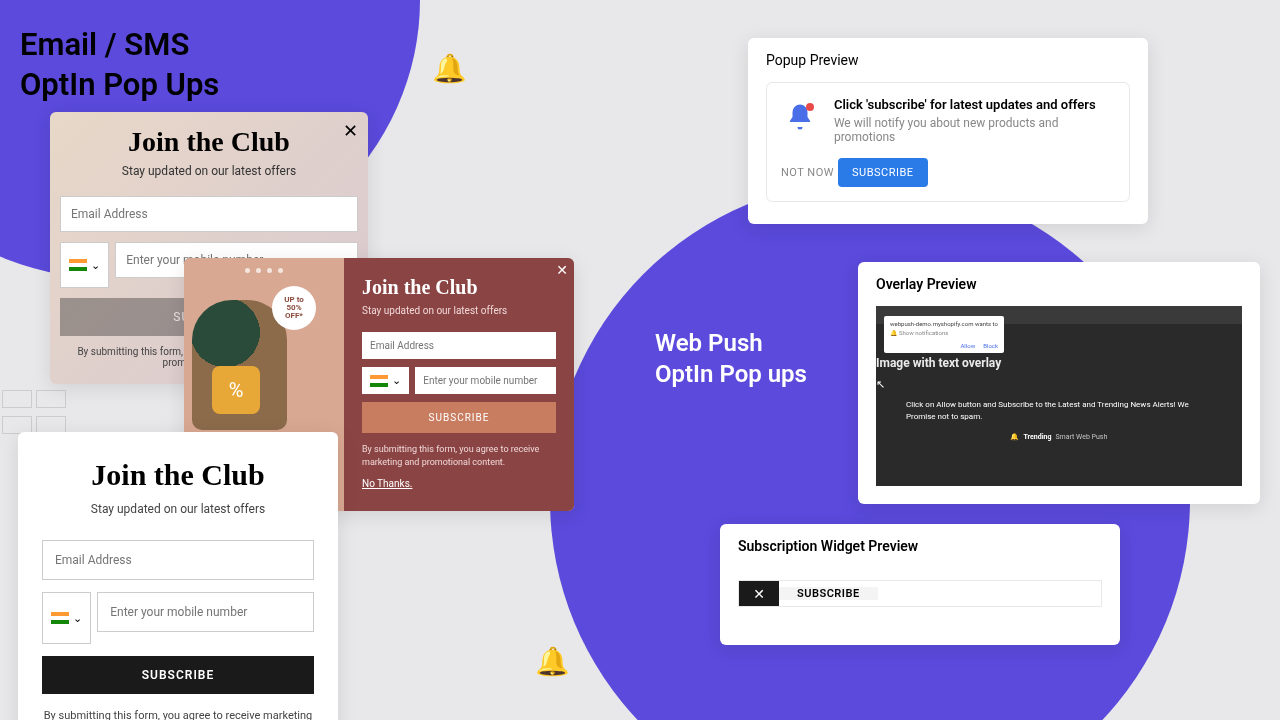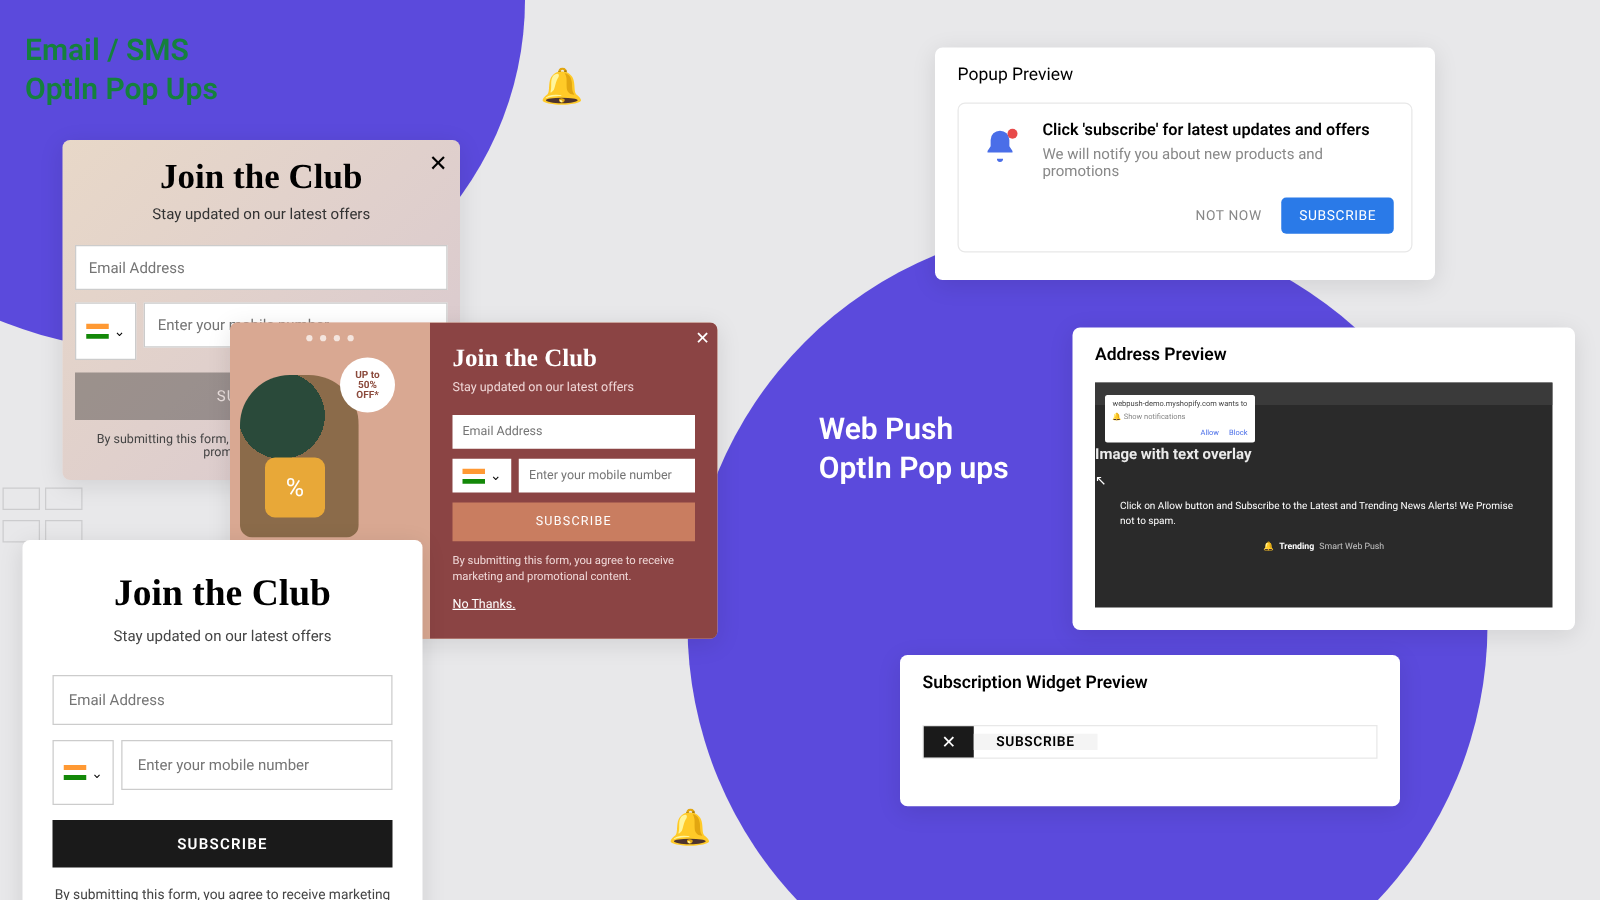--- a/index.html
+++ b/index.html
@@ -1,19 +1,19 @@
 <!DOCTYPE html>
 <html><head>
 <meta charset="utf-8">
 <style>
 *{margin:0;padding:0;box-sizing:border-box;font-family:-apple-system,BlinkMacSystemFont,"Segoe UI",Roboto,sans-serif}
 body{width:1280px;height:720px;background:#e8e8ea;position:relative;overflow:hidden}
 .blob-left{position:absolute;left:-180px;top:-280px;width:600px;height:560px;background:#5b4adc;border-radius:50%}
 .blob-right{position:absolute;right:90px;top:180px;width:640px;height:640px;background:#5b4adc;border-radius:50%}
-.title-left{position:absolute;left:20px;top:25px;color:#15803d;font-size:24px;font-weight:600;line-height:1.3}
+.title-left{position:absolute;left:20px;top:25px;color:#000000;font-size:31px;font-weight:600;line-height:1.3}
 .title-right{position:absolute;left:655px;top:328px;color:#fff;font-size:24px;font-weight:600;line-height:1.3}
 .bell-muted{position:absolute;color:#d0d0d6;font-size:28px}
 .bell1{left:432px;top:52px}.bell2{left:535px;top:645px}
 .card{position:absolute;background:#fff;border-radius:6px;box-shadow:0 4px 20px rgba(0,0,0,.1)}
 .popup1{left:50px;top:112px;width:318px;padding:14px 10px 16px;background:linear-gradient(135deg,#e8d8c8 0%,#d8c8d0 100%)}
 .popup1 .close{position:absolute;right:10px;top:8px;font-size:18px;cursor:pointer}
 .popup1 h2{font-family:Georgia,serif;font-size:28px;text-align:center;margin-bottom:6px;font-weight:700}
 .popup1 .sub{text-align:center;font-size:12px;color:#333;margin-bottom:18px}
 .popup1 input[type=text]{width:100%;padding:10px;border:1px solid #ccc;font-size:12px;margin-bottom:10px;background:#fff}
 .phone-row{display:flex;gap:6px}
@@ -51,33 +51,33 @@
 .popup3 .disc{font-size:11px;text-align:center;margin-top:14px;color:#444;line-height:1.4}
 .preview-card{left:748px;top:38px;width:400px;padding:14px 18px 22px}
 .preview-card h3{font-size:14px;font-weight:400;margin-bottom:14px}
 .push-box{border:1px solid #e8e8e8;border-radius:6px;padding:14px;display:flex;gap:14px;flex-direction:column}
 .push-top{display:flex;gap:14px}
 .push-icon{width:40px;height:40px;background:#fff;border-radius:4px;display:flex;align-items:center;justify-content:center;position:relative}
 .push-icon svg{width:30px;height:30px;fill:#4a6ee8}
 .push-icon::after{content:"";position:absolute;top:6px;right:6px;width:8px;height:8px;background:#e84a4a;border-radius:50%}
 .push-text h4{font-size:13px;font-weight:600;margin-bottom:4px}
 .push-text p{font-size:12px;color:#888}
-.push-act{display:flex;justify-content:flex-end;gap:16px;align-items:center}
+.push-act{display:flex;gap:4px;align-items:center}
 .push-act .not{font-size:11px;color:#888;letter-spacing:.5px}
 .push-act .subb{background:#2a7ae8;color:#fff;border:none;padding:8px 14px;font-size:11px;border-radius:4px;letter-spacing:.5px}
 .overlay-card{left:858px;top:262px;width:402px;padding:14px 18px 18px}
 .overlay-card h3{font-size:14px;font-weight:600;margin-bottom:14px}
 .overlay-ss{height:180px;background:#2a2a2a;position:relative;overflow:hidden}
 .overlay-ss .topbar{height:18px;background:#3a3a3a}
 .overlay-ss .browser{position:absolute;top:10px;left:8px;width:120px;background:#fff;border-radius:2px;padding:4px 6px;font-size:6px;color:#444}
 .overlay-ss .browser .btns{display:flex;justify-content:flex-end;gap:8px;margin-top:6px;font-size:6px;color:#4a6ee8}
 .overlay-ss .hero{position:absolute;top:50px;left:0;right:0;color:#fff}
 .overlay-ss .hero h4{font-size:12px;margin-bottom:8px;opacity:.9}
 .overlay-ss .hero .cursor{font-size:11px;margin-bottom:8px}
-.overlay-ss .hero p{font-size:8px;line-height:1.5;padding:0 20px}
+.overlay-ss .hero p{font-size:8px;line-height:1.5;padding:0 30px}
 .overlay-ss .brand{display:flex;align-items:center;justify-content:center;gap:4px;margin-top:10px;font-size:7px;color:#fff}
 .widget-card{left:720px;top:524px;width:400px;padding:14px 18px 38px}
 .widget-card h3{font-size:14px;font-weight:600;margin-bottom:26px}
 .widget-box{border:1px solid #e8e8e8;display:flex;align-items:stretch;background:#fff}
 .widget-box .xbtn{width:40px;background:#1a1a1a;color:#fff;display:flex;align-items:center;justify-content:center;font-size:14px}
 .widget-box .txt{flex:1;padding:12px 14px;font-size:12px;line-height:1.4}
 .widget-box .subb{padding:0 18px;background:#f4f4f4;border:none;font-size:11px;font-weight:600;letter-spacing:.5px;margin:6px 6px 6px 0}
 .deco{position:absolute;left:0;top:388px;width:80px;height:50px;opacity:.15}
 .deco span{display:inline-block;width:30px;height:18px;border:1px solid #333;margin:2px}
 </style>
@@ -186,21 +186,21 @@
       </div>
     </div>
     <div class="push-act">
       <span class="not">NOT NOW</span>
       <button class="subb">SUBSCRIBE</button>
     </div>
   </div>
 </div>
 
 <div class="card overlay-card">
-  <h3>Address Preview</h3>
+  <h3>Overlay Preview</h3>
   <div class="overlay-ss">
     <div class="topbar"></div>
     <div class="browser">
       <div>webpush-demo.myshopify.com wants to</div>
       <div style="font-size:6px;color:#888;margin-top:2px">🔔 <span>Show notifications</span></div>
       <div class="btns">
           <span>Allow</span>
           <span>Block</span>
         </div>
     </div>

